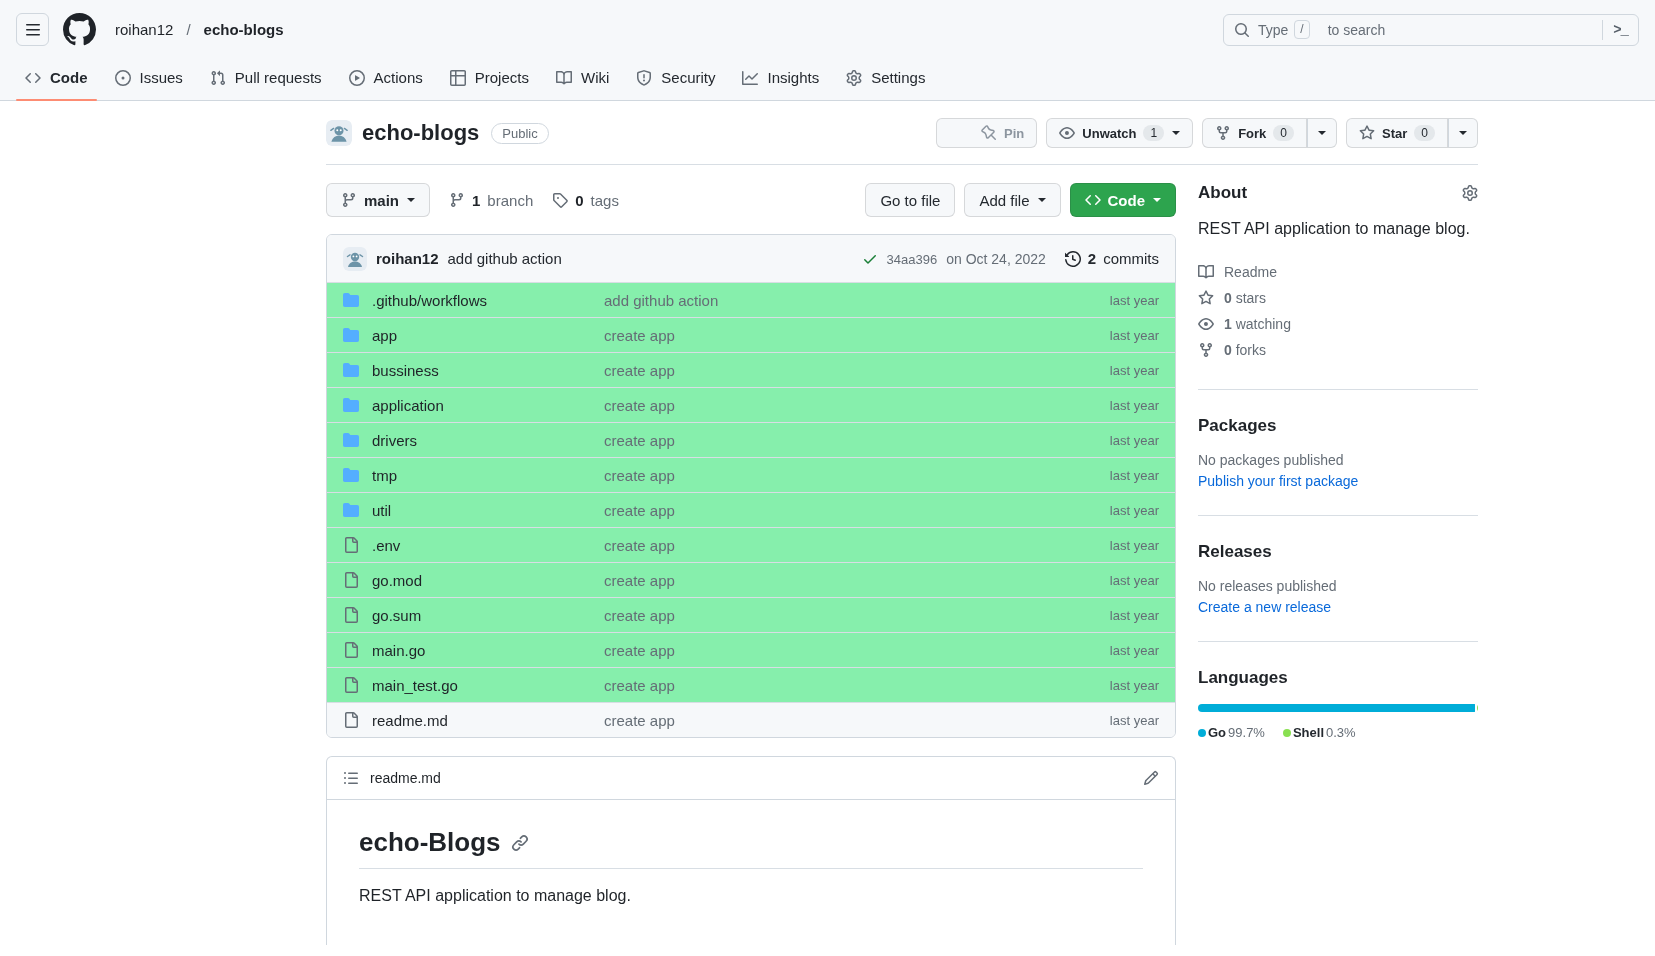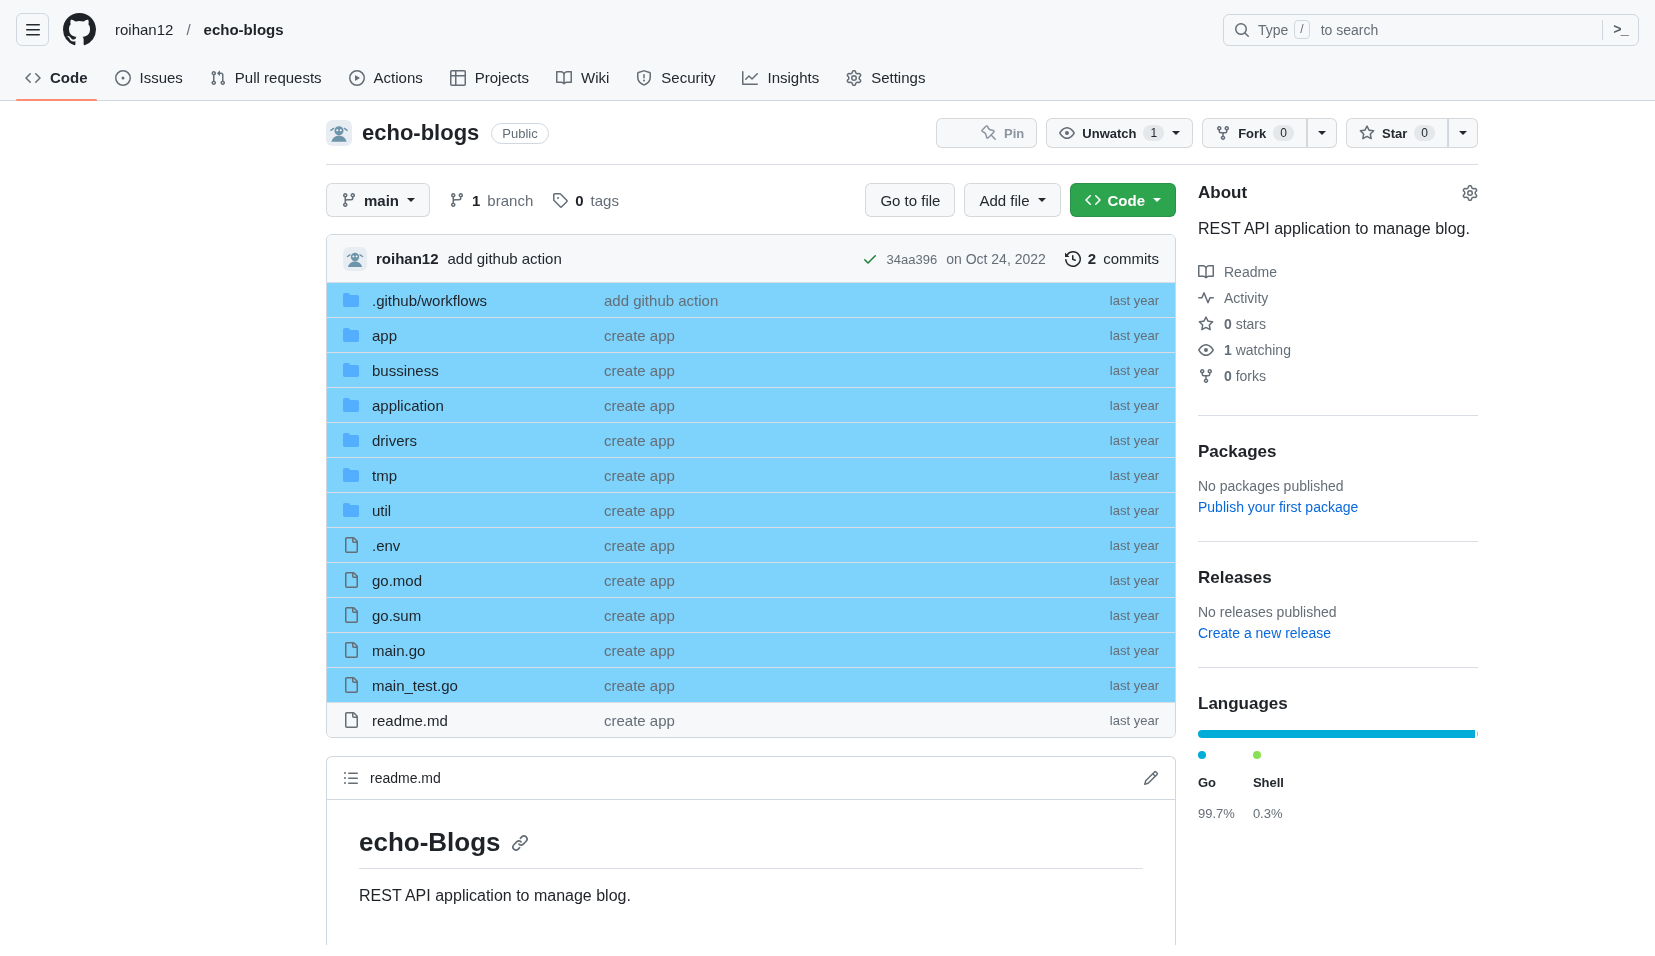--- a/index.html
+++ b/index.html
@@ -113,21 +113,21 @@
   .commit-avatar { width: 24px; height: 24px; border-radius: 6px; flex: none; cursor: pointer; }
   .commit-author { font-weight: 600; font-size: 15px; cursor: pointer; }
   .commit-msg { font-size: 15px; color: #24292f; cursor: pointer; }
   .commit-right { margin-left: auto; display: flex; align-items: flex-end; gap: 9px; }
   .check { color: #1a7f37; }
   .commit-sha { font-size: 13px; color: #656d76; cursor: pointer; }
   .commit-date { font-size: 14px; color: #656d76; }
   .commits-link { display: flex; align-items: center; gap: 7px; margin-left: 10px; color: #24292f; font-size: 15px; cursor: pointer; }
   .commits-link strong { font-weight: 700; }
 
-  .file-row { display: flex; align-items: center; height: 35px; padding: 0 16px; border-top: 1px solid #d8dee4; background: #7dd3fc; }
+  .file-row { display: flex; align-items: center; height: 35px; padding: 0 16px; border-top: 1px solid #d8dee4; background: #86efac; }
   .file-row.highlight { background: #f6f8fa; }
   .file-row .fi { width: 16px; margin-right: 13px; }
   .ic-dir { color: #54aeff; }
   .ic-file { color: #656d76; }
   .file-name { width: 232px; flex: none; font-size: 15px; color: #1f2328; cursor: pointer; overflow: hidden; white-space: nowrap; }
   .file-msg { flex: 1; font-size: 15px; color: #656d76; cursor: pointer; }
   .file-age { width: 130px; text-align: right; font-size: 13px; color: #656d76; }
 
   
   .readme-box { margin-top: 18px; border: 1px solid #d0d7de; border-radius: 6px 6px 0 0; border-bottom: 0; }
@@ -152,21 +152,21 @@
   .about-gear { color: #656d76; cursor: pointer; display: flex; }
   .about-desc { margin: 15px 0 19px 0; font-size: 16px; color: #1f2328; line-height: 1.4; }
   .about-item { display: flex; align-items: center; gap: 10px; padding: 5px 0; color: #656d76; font-size: 14px; cursor: pointer; }
   .about-item svg.icon { color: #656d76; }
   .about-item strong { font-weight: 600; color: #656d76; }
   .side-empty { margin: 16px 0 2px 0; font-size: 14px; color: #656d76; }
   .side-link { display: inline-block; margin-top: 3px; font-size: 14px; color: #0969da; cursor: pointer; }
   .lang-bar { display: flex; gap: 2px; height: 8px; border-radius: 4px; overflow: hidden; margin-top: 16px; }
   .lang-seg { height: 100%; display: block; }
   .lang-legend { display: flex; gap: 18px; margin-top: 13px; align-items: center; }
-  .lang-item { display: flex; gap: 16px; font-size: 13px; cursor: pointer; flex-direction: column; }
+  .lang-item { display: flex; align-items: center; gap: 2px; font-size: 13px; cursor: pointer; }
   .lang-dot { width: 8px; height: 8px; border-radius: 50%; }
   .lang-name { font-weight: 600; color: #24292f; }
   .lang-pct { color: #656d76; }
 </style>
 </head>
 <body>
 
 <svg width="0" height="0" style="position:absolute" aria-hidden="true">
   <defs>
     <symbol id="i-bars" viewBox="0 0 16 16">
@@ -275,21 +275,21 @@
       <a class="crumb">roihan12</a>
       <span class="sep">/</span>
       <a class="crumb repo-crumb">echo-blogs</a>
     </nav>
     <div class="search-box">
       <svg class="icon" width="16" height="16">
           <use href="#i-search"></use>
         </svg>
       <span class="ph">Type</span>
       <span class="kbd">/</span>
-      <span class="ph" style="margin-left:5px">to search</span>
+      <span class="ph" style="margin-left:12px">to search</span>
       <span class="spacer"></span>
       <span class="vdiv"></span>
       <span class="term">&gt;_</span>
     </div>
   </div>
 
   <nav class="repo-tabs">
     <a class="tab active">
       <svg class="icon" width="16" height="16">
           <use href="#i-code"></use>
@@ -640,26 +640,20 @@
               </svg>
           </a>
         </div>
         <p class="about-desc">REST API application to manage blog.</p>
 
         <a class="about-item">
           <svg class="icon" width="16" height="16">
               <use href="#i-book"></use>
             </svg>
           <span>Readme</span>
-        </a>
-        <a class="about-item">
-          <svg class="icon" width="16" height="16">
-              <use href="#i-pulse"></use>
-            </svg>
-          <span>Activity</span>
         </a>
         <a class="about-item">
           <svg class="icon" width="16" height="16">
               <use href="#i-star"></use>
             </svg>
           <span><strong>0</strong>
           <span>stars</span></span>
         </a>
         <a class="about-item">
           <svg class="icon" width="16" height="16">

